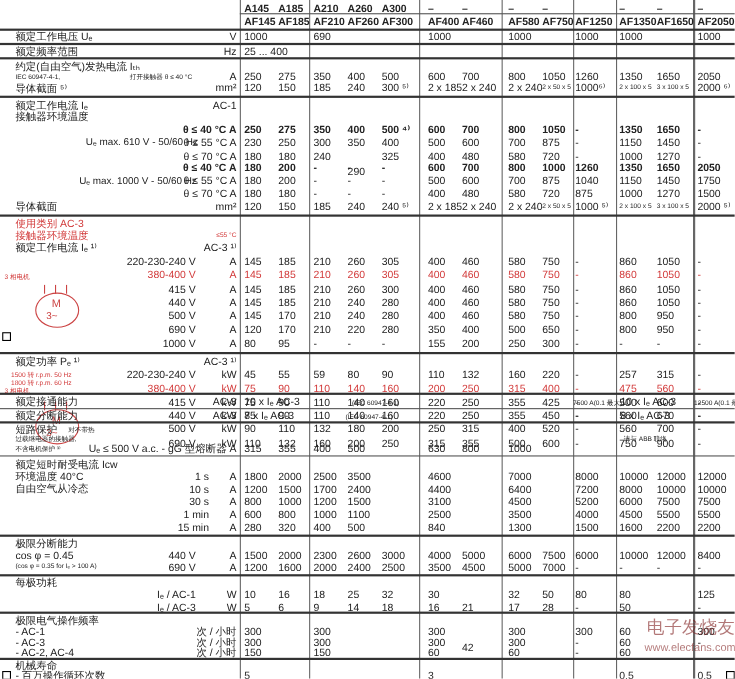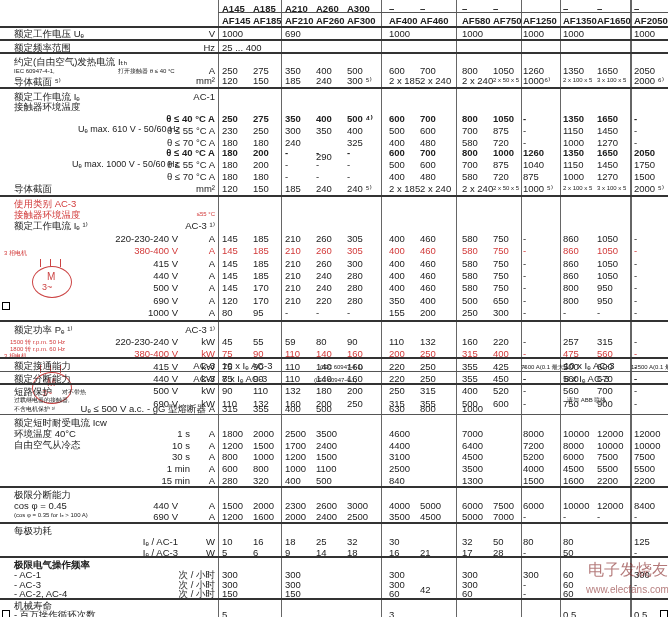--- a/index.html
+++ b/index.html
@@ -586,21 +586,21 @@
     <div class="t " style="left: 316px; top: 546.5px;">14</div>
     <div class="t " style="left: 347px; top: 546.5px;">18</div>
     <div class="t " style="left: 389px; top: 546.5px;">16</div>
     <div class="t " style="left: 420px; top: 546.5px;">21</div>
     <div class="t " style="left: 462px; top: 546.5px;">17</div>
     <div class="t " style="left: 493px; top: 546.5px;">28</div>
     <div class="t " style="left: 523px; top: 546.5px;">-</div>
     <div class="t " style="left: 563px; top: 546.5px;">50</div>
     <div class="t " style="left: 634px; top: 546.5px;">-</div>
     <div class="hline hthick" style="left: 0px; top: 556px; width: 668px;"></div>
-    <div class="t " style="left: 14px; top: 559px; font-weight: bold;">极限电气操作频率</div>
+    <div class="t " style="left: 14px; top: 559px;">极限电气操作频率</div>
     <div class="t " style="left: 14px; top: 569px;">- AC-1</div>
     <div class="t r " style="left: 0px; top: 569px; width: 215px;">次 / 小时</div>
     <div class="t " style="left: 222px; top: 569px;">300</div>
     <div class="t " style="left: 285px; top: 569px;">300</div>
     <div class="t " style="left: 389px; top: 569px;">300</div>
     <div class="t " style="left: 462px; top: 569px;">300</div>
     <div class="t " style="left: 523px; top: 569px;">300</div>
     <div class="t " style="left: 563px; top: 569px;">60</div>
     <div class="t " style="left: 634px; top: 569px;">300</div>
     <div class="t " style="left: 14px; top: 578.5px;">- AC-3</div>

